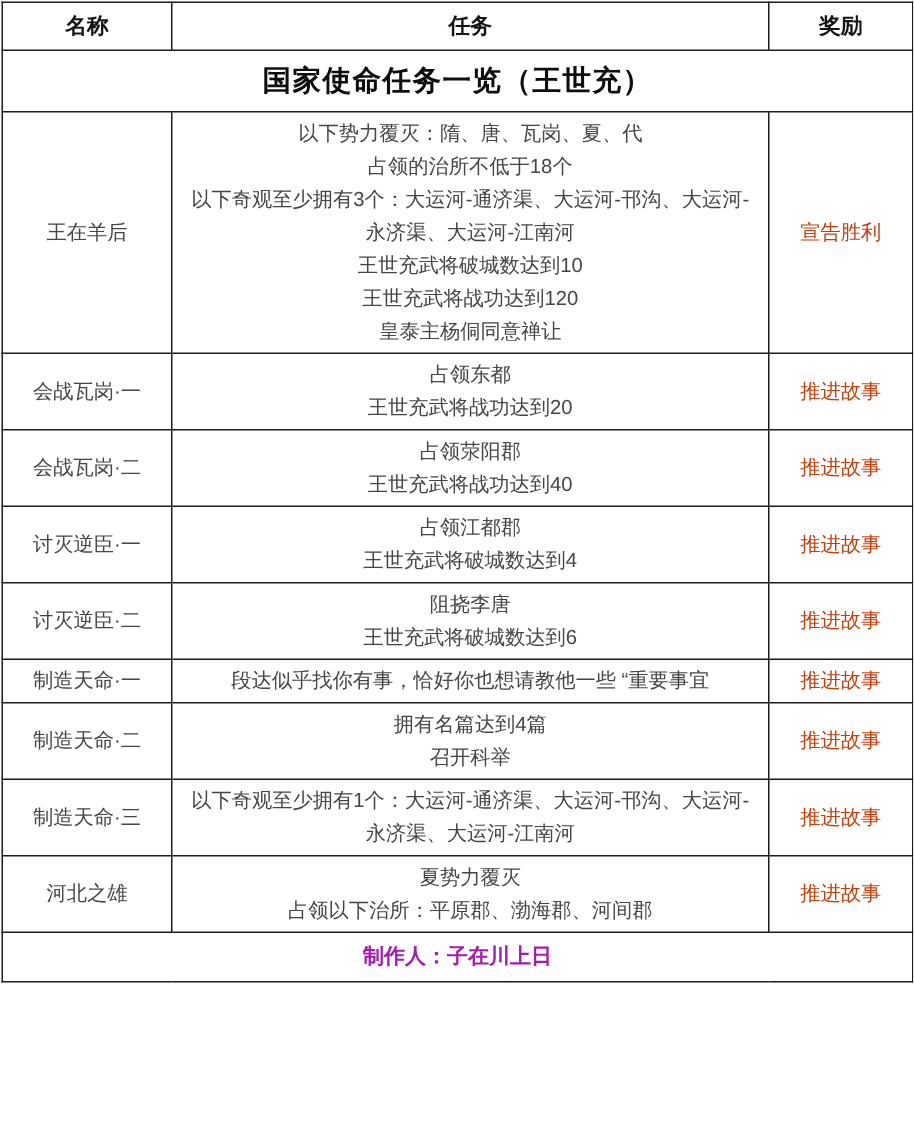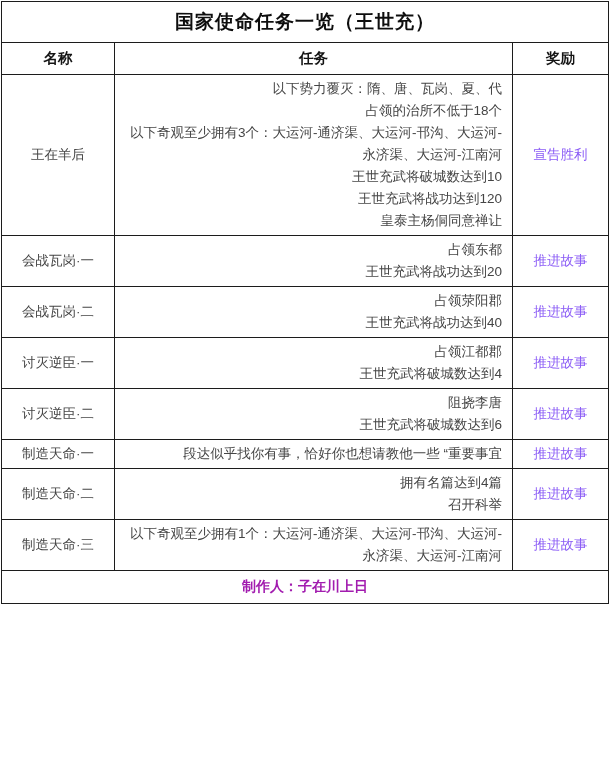--- a/index.html
+++ b/index.html
@@ -52,25 +52,24 @@
     padding: 3px 4px;
   }
   .task-cell {
     font-size: 13.5px;
     color: #454545;
     padding: 3px 10px;
   }
   .task-line {
     line-height: 22px;
     min-height: 22px;
-    text-align: right;
   }
   .reward-cell {
     font-size: 13.5px;
-    color: #8b5cf6;
+    color: #c2410c;
     padding: 3px 4px;
   }
   .footer-cell {
     font-size: 14px;
     font-weight: bold;
     color: #a21caf;
     padding: 7px 4px;
   }
   tr.faded .reward-cell { color: #5c5c5c; opacity: 0.85; }
 </style>
@@ -79,26 +78,26 @@
 
 <div class="page">
   <table class="mission-table">
     <colgroup>
       <col class="col-name">
       <col class="col-task">
       <col class="col-reward">
     </colgroup>
     <thead>
       <tr>
-        <th colspan="3" class="title-cell">国家使命任务一览（王世充）</th>
-      </tr>
-      <tr>
         <th class="header-cell">名称</th>
         <th class="header-cell">任务</th>
         <th class="header-cell">奖励</th>
+      </tr>
+      <tr>
+        <th colspan="3" class="title-cell">国家使命任务一览（王世充）</th>
       </tr>
     </thead>
     <tbody id="mission-rows">
         <tr>
           <td class="name-cell">王在羊后</td>
           <td class="task-cell">
             <div class="task-line">以下势力覆灭：隋、唐、瓦岗、夏、代</div>
             <div class="task-line">占领的治所不低于18个</div>
             <div class="task-line">以下奇观至少拥有3个：大运河-通济渠、大运河-邗沟、大运河-永济渠、大运河-江南河</div>
             <div class="task-line">王世充武将破城数达到10</div>
@@ -154,20 +153,28 @@
           </td>
           <td class="reward-cell">推进故事</td>
         </tr>
         <tr>
           <td class="name-cell">制造天命·三</td>
           <td class="task-cell">
             <div class="task-line">以下奇观至少拥有1个：大运河-通济渠、大运河-邗沟、大运河-永济渠、大运河-江南河</div>
           </td>
           <td class="reward-cell">推进故事</td>
         </tr>
+        <tr>
+          <td class="name-cell">河北之雄</td>
+          <td class="task-cell">
+            <div class="task-line">夏势力覆灭</div>
+            <div class="task-line">占领以下治所：平原郡、渤海郡、河间郡</div>
+          </td>
+          <td class="reward-cell">推进故事</td>
+        </tr>
       </tbody>
     <tfoot>
       <tr>
         <td colspan="3" class="footer-cell">制作人：子在川上日</td>
       </tr>
     </tfoot>
   </table>
 </div>
 
 </body></html>

